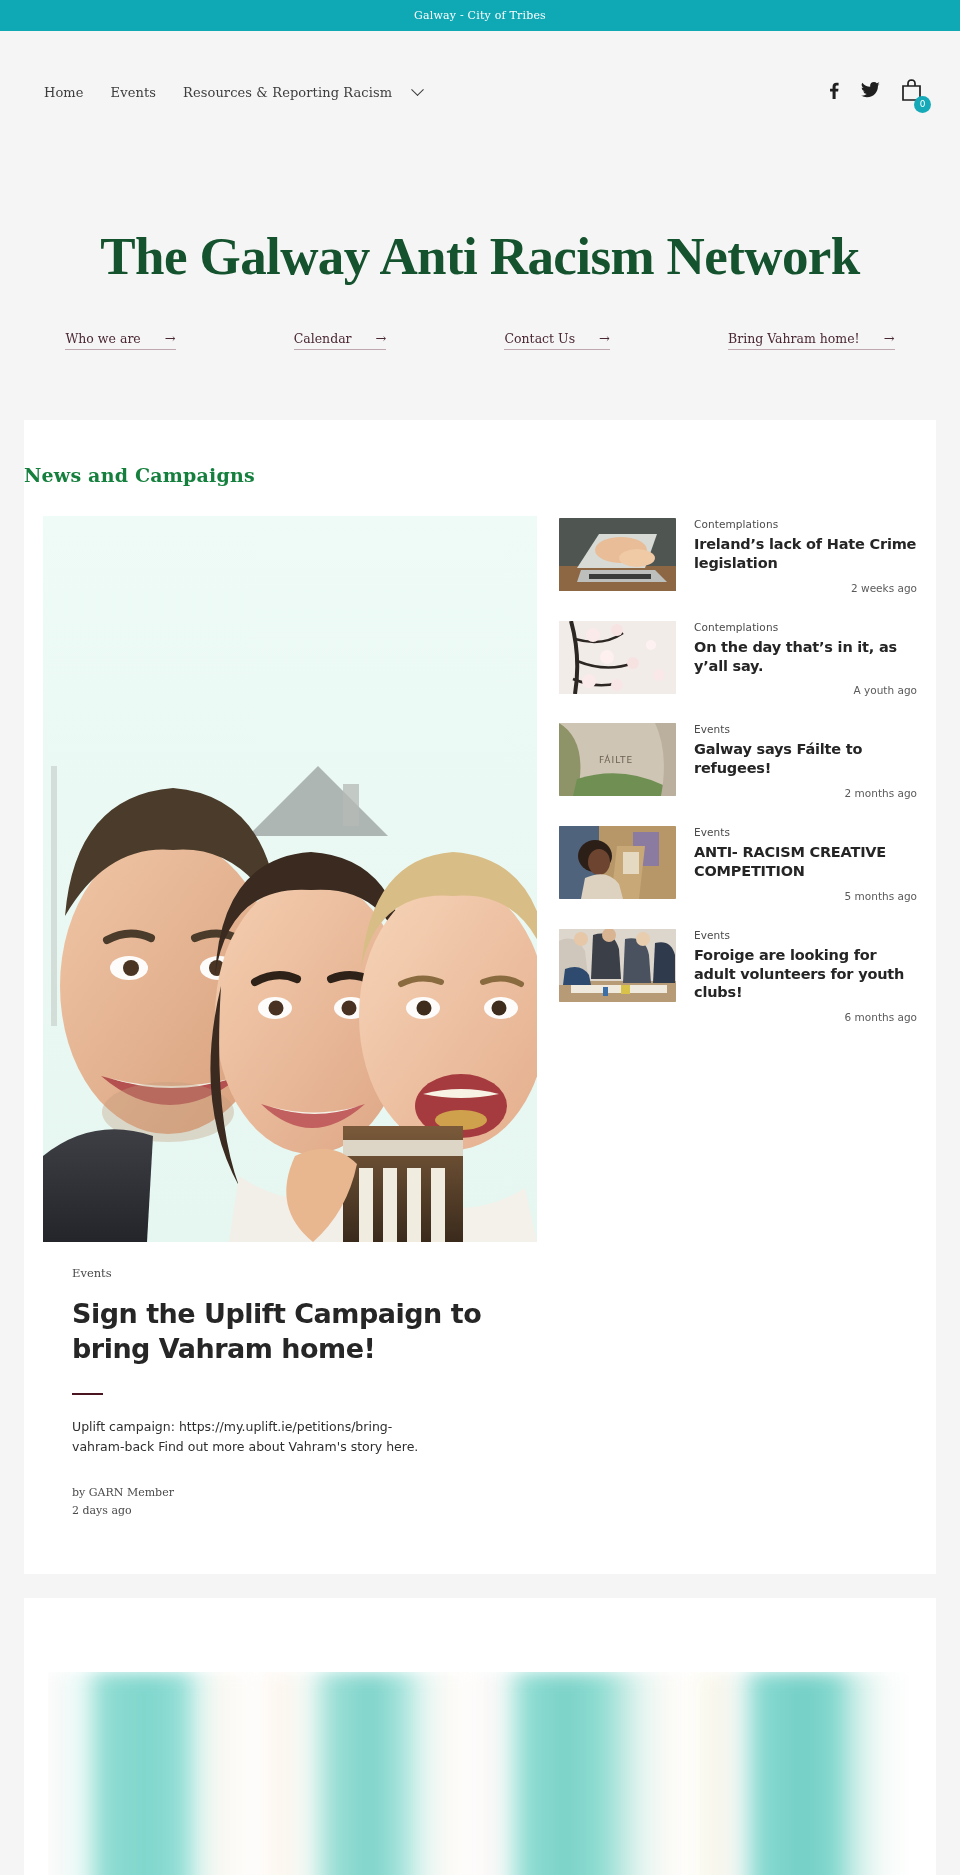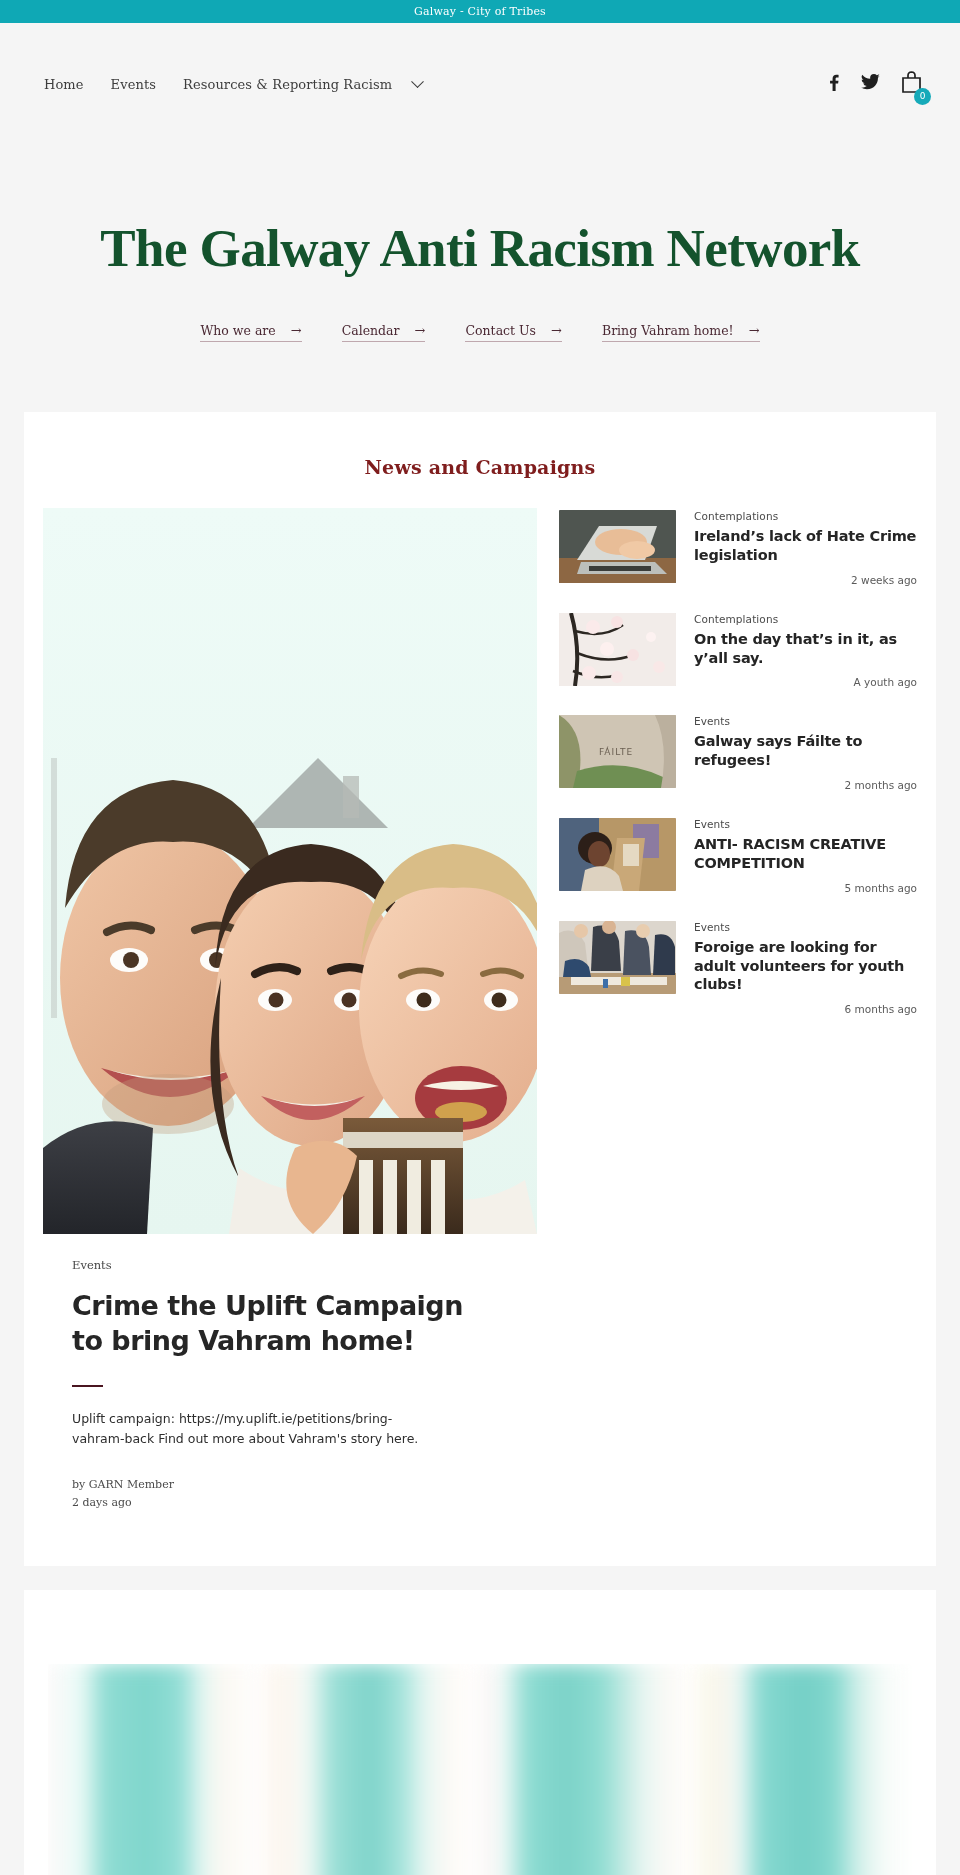--- a/index.html
+++ b/index.html
@@ -9,21 +9,21 @@
     width: 960px;
     background: #f5f5f5;
     font-family: "Liberation Sans", sans-serif;
     -webkit-font-smoothing: antialiased;
   }
 
   body { width: 960px; min-height: 1875px; overflow-x: hidden; }
 
   
   .announce-bar {
-    height: 23px;
+    height: 31px;
     background: #0fa8b5;
     display: flex;
     align-items: center;
     justify-content: center;
   }
   .announce-text {
     color: #ffffff;
     font-family: "DejaVu Serif", serif;
     font-size: 11px;
     letter-spacing: .2px;
@@ -127,40 +127,40 @@
     justify-content: center;
     gap: 0;
   }
   .hero-link {
     font-family: "DejaVu Serif", serif;
     font-size: 12.5px;
     color: #4a2833;
     text-decoration: none;
     border-bottom: 1px solid #bfa8ae;
     padding: 0 0 3px 0;
-    margin: 0 20px;
+    margin: 0 59px;
     display: inline-flex;
     align-items: center;
-    gap: 15px;
+    gap: 24px;
     white-space: nowrap;
   }
   .arrow-r { font-size: 13px; line-height: 1; }
 
   
   .section-card {
     background: #ffffff;
     margin: 0 24px;
     padding: 44px 0 0;
   }
   .section-title {
-    text-align: center;
+    text-align: left;
     font-family: "DejaVu Serif", serif;
     font-weight: 700;
     font-size: 19px;
-    color: #7f1d1d;
+    color: #15803d;
     letter-spacing: .2px;
     margin-bottom: 30px;
   }
 
   .news-grid {
     display: flex;
     gap: 0;
     padding: 0 19px;
     align-items: flex-start;
   }
@@ -537,21 +537,21 @@
           <span class="side-time" style="display:block">6 months ago</span>
         </span>
       </a>
 
     </div>
   </div>
 
   <div class="feature-article">
     <div class="fa-cat">Events</div>
     <a href="#" style="text-decoration:none">
-      <h3 class="fa-title">Crime the Uplift Campaign to bring Vahram home!</h3>
+      <h3 class="fa-title">Sign the Uplift Campaign to bring Vahram home!</h3>
     </a>
     <div class="fa-rule"></div>
     <p class="fa-excerpt">Uplift campaign: https://my.uplift.ie/petitions/bring-vahram-back Find out more about Vahram's story here.</p>
     <div class="fa-meta">by GARN Member</div>
     <div class="fa-meta">2 days ago</div>
   </div>
 
   <div class="card-pad-bottom"></div>
 </section>
 

